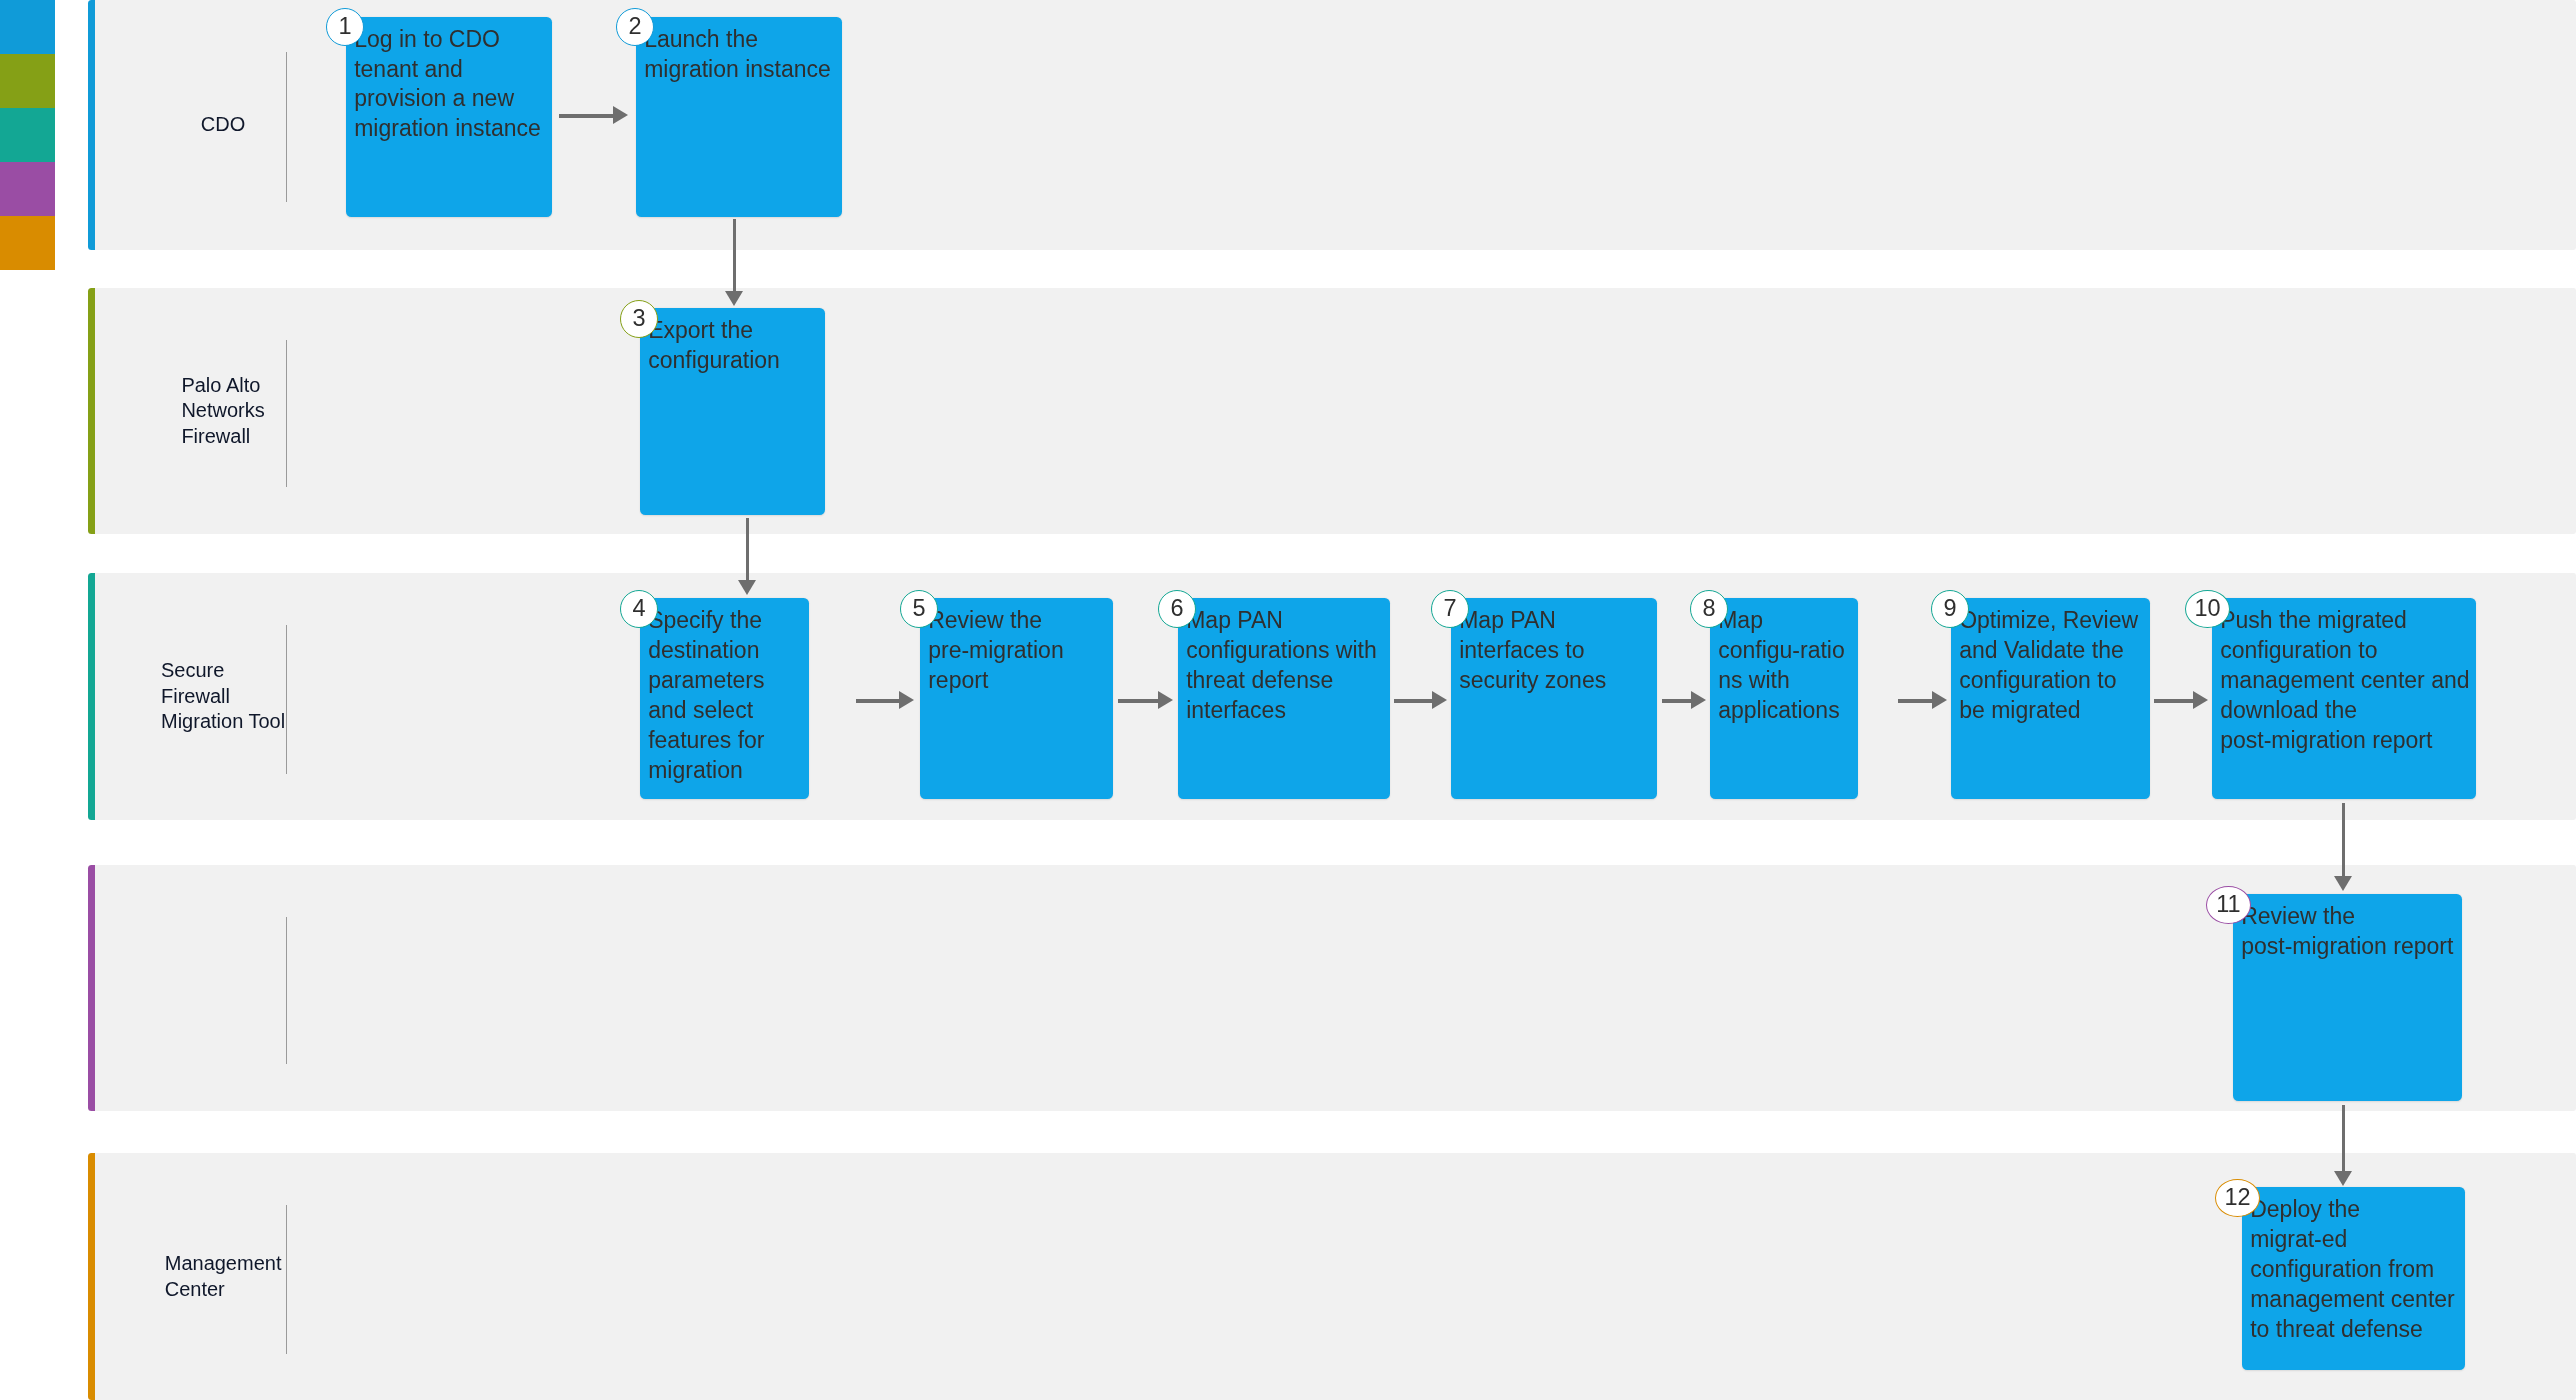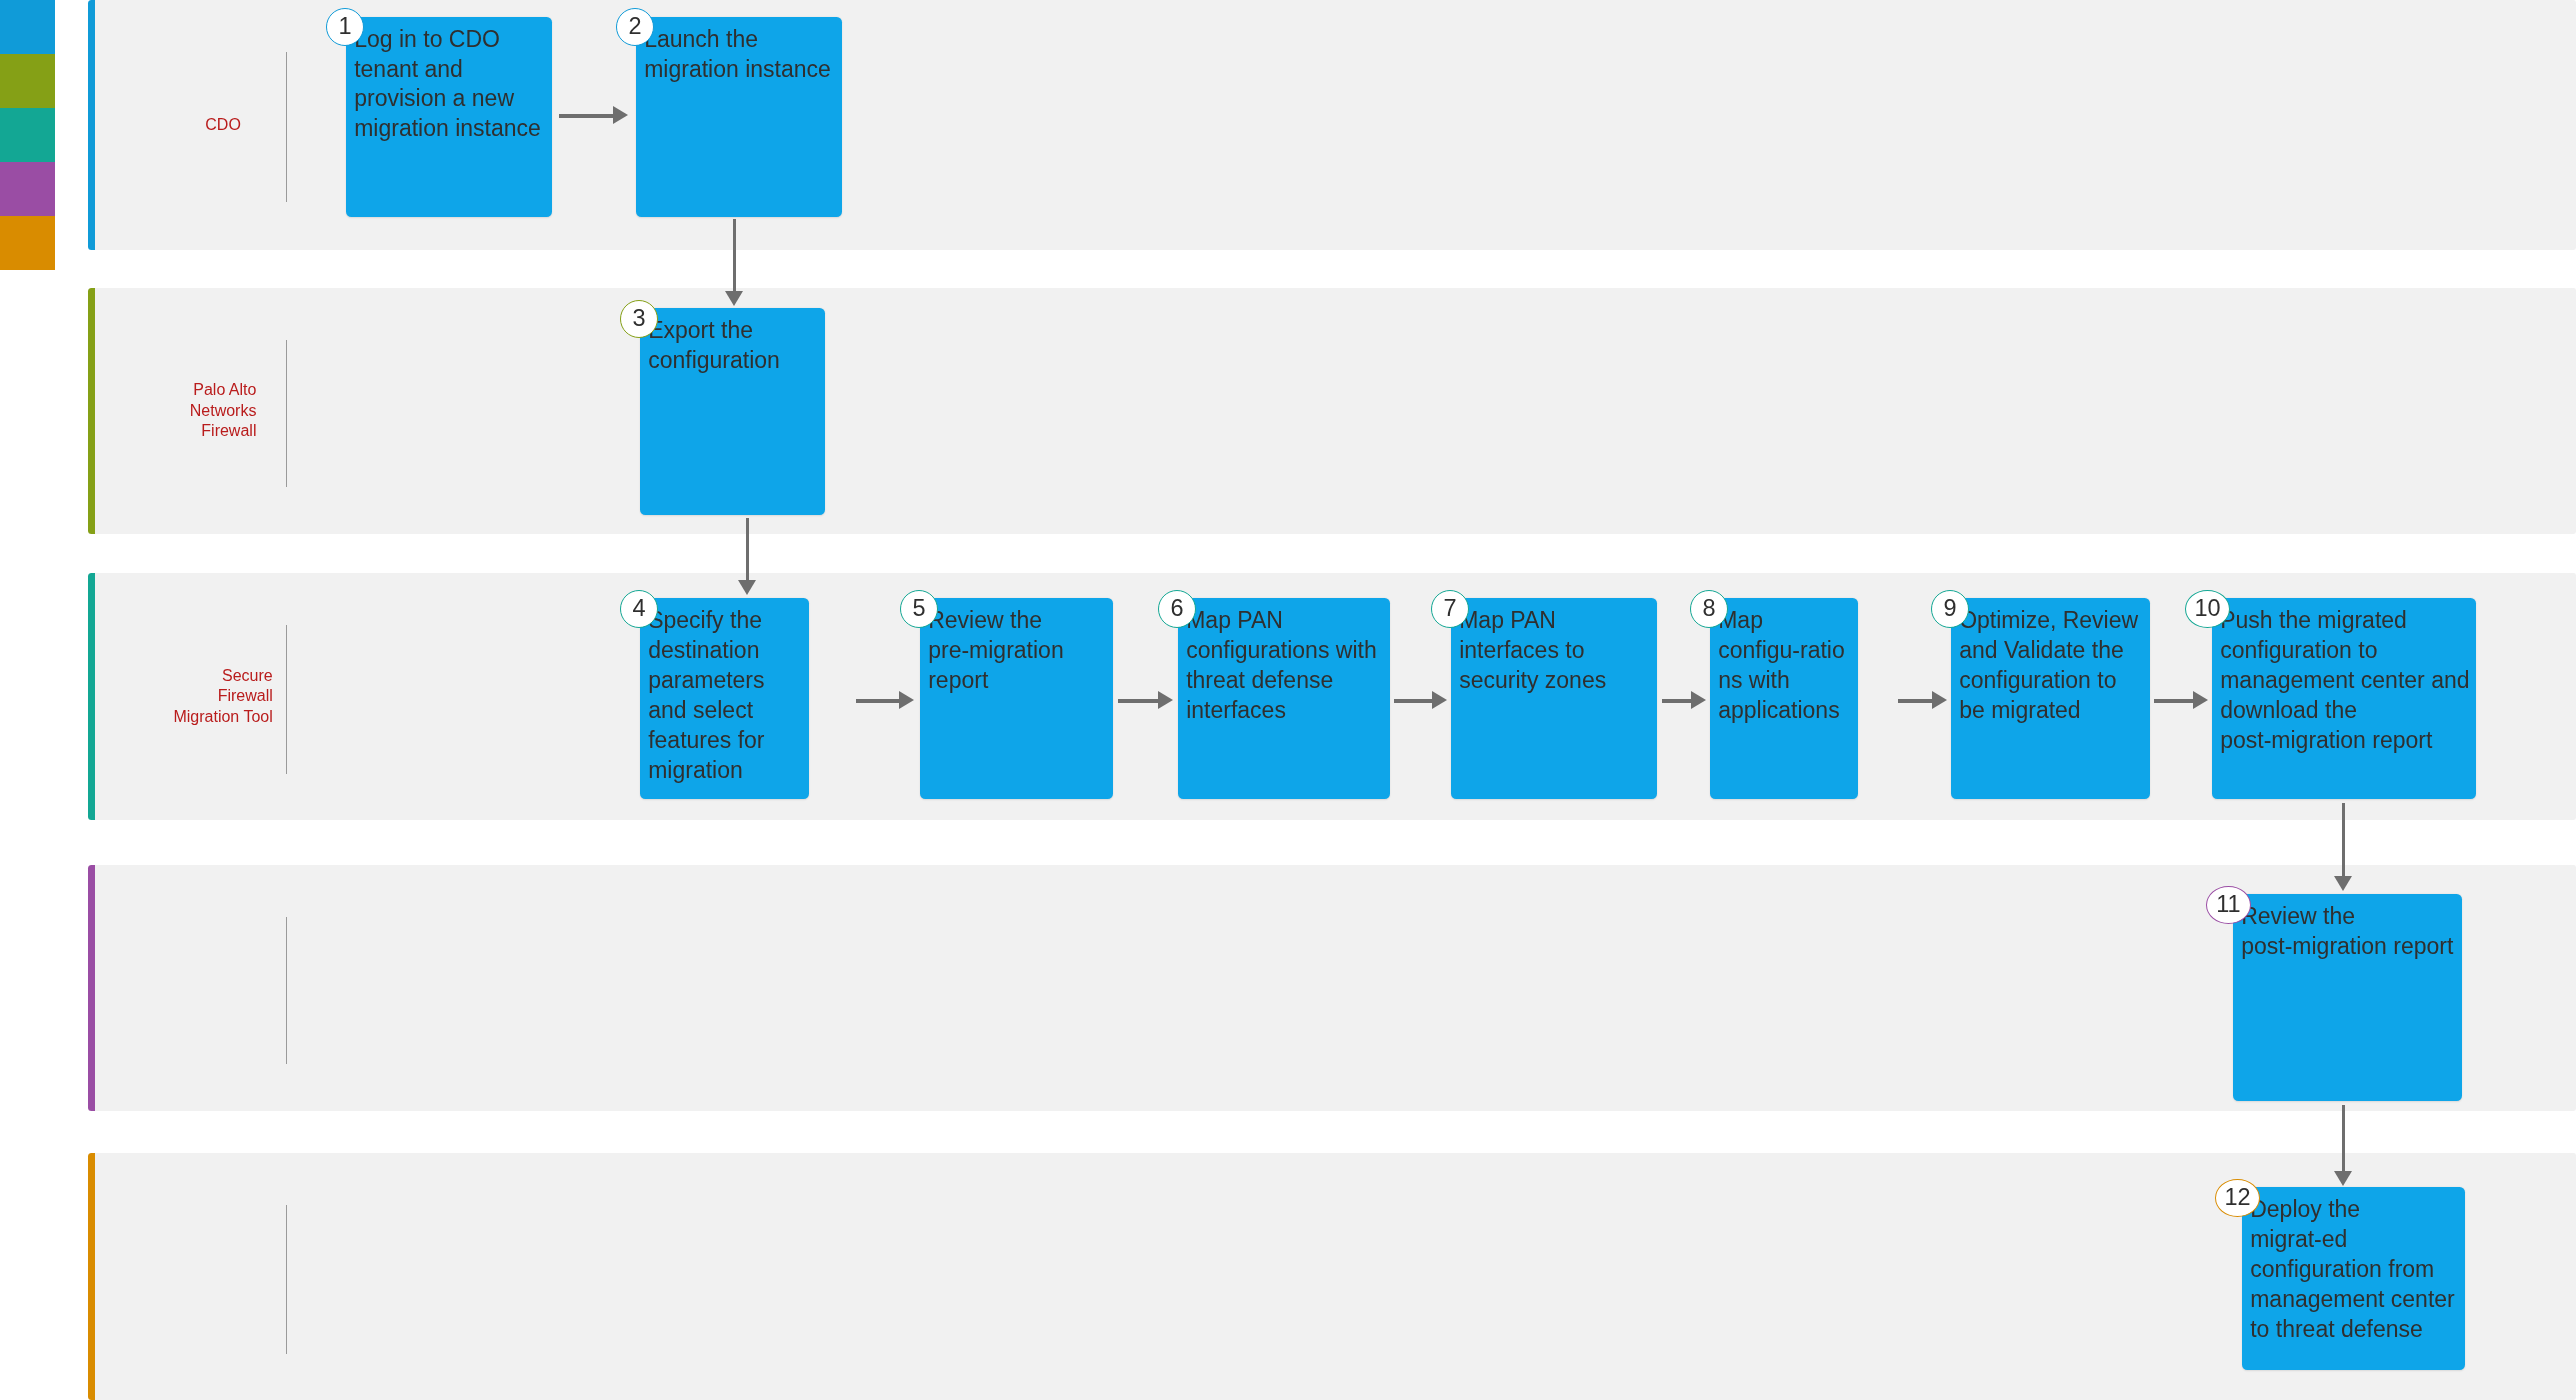--- a/index.html
+++ b/index.html
@@ -10,21 +10,21 @@
   #swatch-strip{position:absolute;left:0;top:0;width:55px;height:270px;}
   .swatch{width:55px;height:54px;}
 
   
   .lane{position:absolute;left:88px;width:2488px;background:#f1f1f1;
         border-radius:2.4px;box-sizing:border-box;}
   .lane-edge{position:absolute;left:0;top:0;width:6.5px;height:100%;
              border-radius:3.5px 0 0 3.5px;}
   .lane-label{position:absolute;left:17.6px;top:0;width:235px;height:100%;
               display:flex;align-items:center;justify-content:center;
-              text-align:right;color:#b91c1c;font-size:16px;line-height:1.28;
+              text-align:left;color:#0f172a;font-size:20px;line-height:1.28;
               padding:0 3.5px;box-sizing:border-box;}
   .lane-divider{position:absolute;width:1.2px;background:#9a9a9a;}
 
   
   .step{position:absolute;background:#0ea5e9;border-radius:5.3px;
         box-shadow:0 0.6px 1.8px rgba(0,0,0,.10);box-sizing:border-box;}
   .step-text{position:absolute;left:8.2px;right:5.9px;top:8.2px;
              color:#2f2f2f;font-size:23px;line-height:1.30;
              word-wrap:break-word;}
   .badge{position:absolute;width:36px;height:36px;border-radius:50%;
@@ -71,20 +71,21 @@
       <div class="lane-edge" style="background: rgb(19, 167, 148);"></div>
       <div class="lane-label">Secure<br>Firewall<br>Migration Tool</div>
       <div class="lane-divider" style="left: 198px; top: 52px; height: 149px;"></div>
     </div>
     <div class="lane" style="top: 865px; height: 246px;">
       <div class="lane-edge" style="background: rgb(154, 77, 164);"></div>
       <div class="lane-divider" style="left: 198px; top: 52px; height: 147px;"></div>
     </div>
     <div class="lane" style="top: 1153px; height: 247px;">
       <div class="lane-edge" style="background: rgb(217, 140, 0);"></div>
+      <div class="lane-label">Management<br>Center</div>
       <div class="lane-divider" style="left: 198px; top: 52px; height: 149px;"></div>
     </div>
   </div>
 
 <div id="connectors-root">
     <div class="arrow-h" style="left: 559px; top: 114px; width: 69px;">
       <div class="shaft" style="width: 56px;"></div>
       <div class="head" style="left: 54px;"></div>
     </div>
     <div class="arrow-v" style="left: 733px; top: 219px; height: 87px;">

